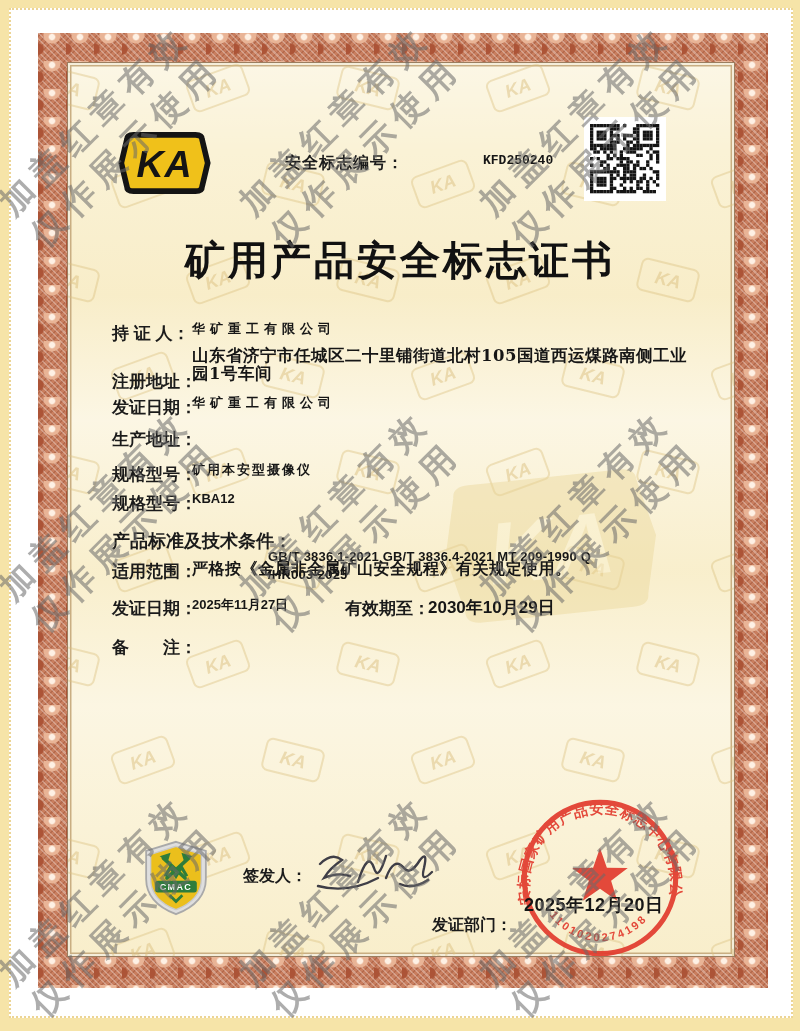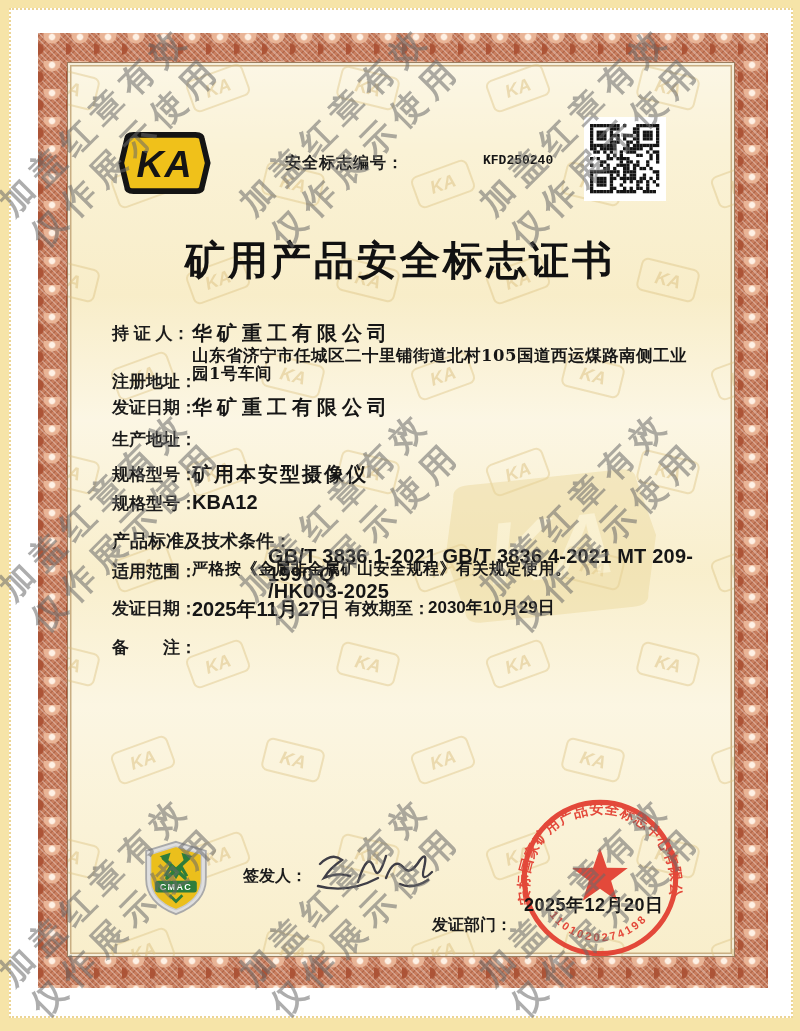--- a/index.html
+++ b/index.html
@@ -49,21 +49,21 @@
   .cert-no .lab{font-weight:bold;letter-spacing:1px;}
   .cert-no .val{font-family:Liberation Mono, monospace;font-size:13px;margin-left:6px;}
   .qr{position:absolute;left:584px;top:117px;width:82px;height:84px;background:#ffffff;
       display:flex;align-items:center;justify-content:center;}
   .title{
     position:absolute;left:0;top:233px;width:800px;text-align:center;
     font-family:"DejaVu Serif","Liberation Serif",serif;font-weight:bold;
     font-size:40px;letter-spacing:3px;color:#111111;
   }
   .lbl{position:absolute;left:112px;font-size:17px;font-weight:bold;color:#1b1b1b;white-space:nowrap;}
-  .val{position:absolute;left:192px;font-size:20px;font-weight:bold;color:#161616;}
+  .val{position:absolute;left:192px;font-size:13px;font-weight:bold;color:#161616;}
   .cjk{font-family:"DejaVu Serif","Liberation Serif",serif;}
   .sans{font-family:Liberation Sans, sans-serif;}
   .wide{letter-spacing:5px;}
   .addr{width:505px;line-height:18px;font-size:16.5px;letter-spacing:.5px;}
   .std-lbl{font-size:18px;}
   .std-val{left:268px;width:430px;line-height:17.5px;white-space:pre-line;letter-spacing:.2px;}
   .scope-val{font-size:16px;letter-spacing:.5px;}
   .lbl2{position:absolute;left:345px;font-size:17px;font-weight:bold;color:#1b1b1b;white-space:nowrap;}
   .val2{position:absolute;left:428px;font-size:17px;font-weight:bold;color:#161616;}
   .statement{

